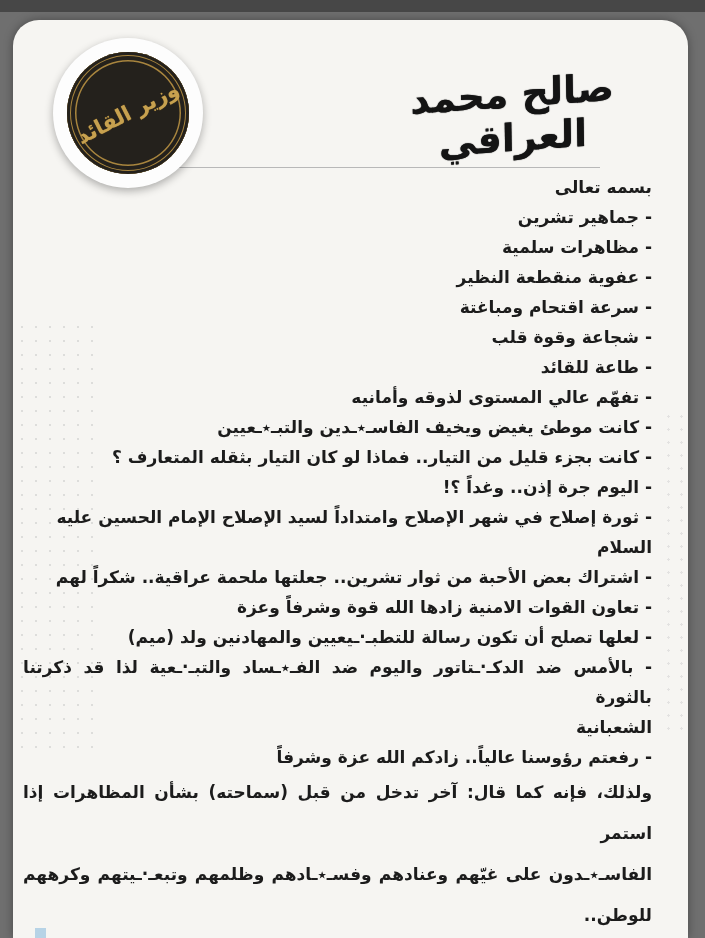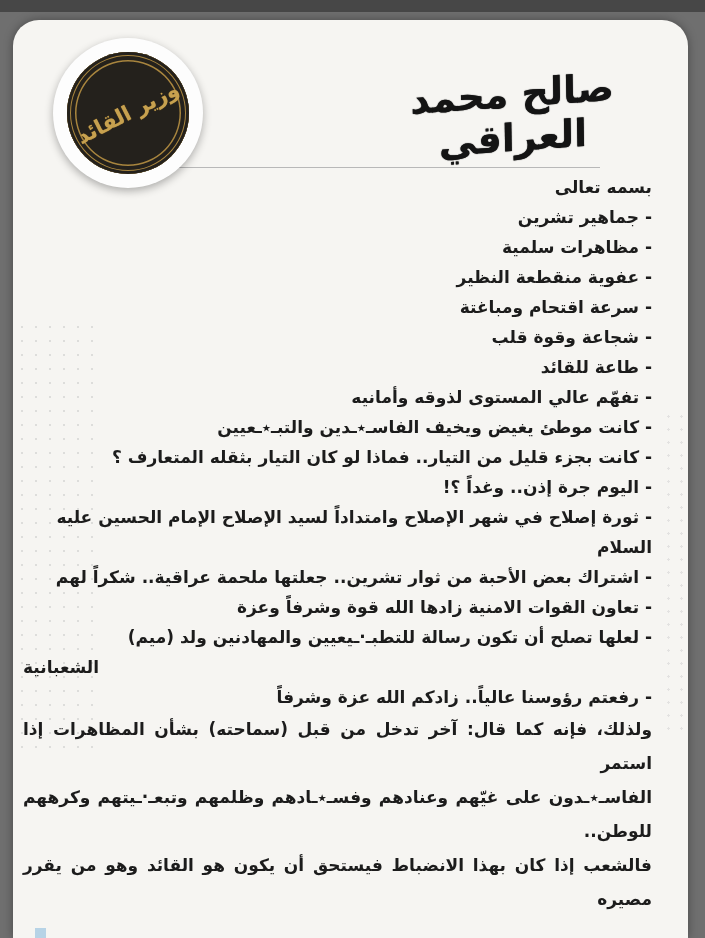--- a/index.html
+++ b/index.html
@@ -54,22 +54,22 @@
   }
   .separator{position:absolute;top:147px;left:132px;right:88px;height:1px;background:#b8b8b8;z-index:1}
   
   .content{
     position:absolute;top:152px;left:10px;right:36px;
     direction:rtl;text-align:right;
     color:#1c1c1c;font-weight:bold;font-size:17px;line-height:30px;
   }
   .line{min-height:30px}
   .just{text-align:justify;text-align-last:justify}
-  .left{text-align:left}
-  .closing-line{line-height:34px;text-align:justify;text-align-last:justify}
+  .left{text-align:right}
+  .closing-line{line-height:41px;text-align:justify;text-align-last:justify}
   .artifact{position:absolute;left:22px;top:908px;width:11px;height:10px;background:#b7d3e6}
 </style>
 </head>
 <body>
 
 <div class="top-strip"></div>
 
 <div class="paper">
 
   <div class="dots-left"></div>
@@ -96,20 +96,21 @@
     <div class="line">- طاعة للقائد</div>
     <div class="line">- تفهّم عالي المستوى لذوقه وأمانيه</div>
     <div class="line">- كانت موطئ يغيض ويخيف الفاسـ٭ـدين والتبـ٭ـعيين</div>
     <div class="line">- كانت بجزء قليل من التيار.. فماذا لو كان التيار بثقله المتعارف ؟</div>
     <div class="line">- اليوم جرة إذن.. وغداً ؟!</div>
     <div class="line">- ثورة إصلاح في شهر الإصلاح وامتداداً لسيد الإصلاح الإمام الحسين عليه السلام</div>
     <div class="line">- اشتراك بعض الأحبة من ثوار تشرين.. جعلتها ملحمة عراقية.. شكراً لهم</div>
     <div class="line">- تعاون القوات الامنية زادها الله قوة وشرفاً وعزة</div>
     <div class="line">- لعلها تصلح أن تكون رسالة للتطبـ·ـيعيين والمهادنين ولد (ميم)</div>
 
+    <div class="line just">- بالأمس ضد الدكـ·ـتاتور واليوم ضد الفـ٭ـساد والتبـ·ـعية لذا قد ذكرتنا بالثورة</div>
     <div class="line left">الشعبانية</div>
 
     <div class="line">- رفعتم رؤوسنا عالياً.. زادكم الله عزة وشرفاً</div>
 
     <div class="closing-line">ولذلك، فإنه كما قال: آخر تدخل من قبل (سماحته) بشأن المظاهرات إذا استمر</div>
     <div class="closing-line">الفاسـ٭ـدون على غيّهم وعنادهم وفسـ٭ـادهم وظلمهم وتبعـ·ـيتهم وكرههم للوطن..</div>
     <div class="closing-line">فالشعب إذا كان بهذا الانضباط فيستحق أن يكون هو القائد وهو من يقرر مصيره</div>
 
   </div>
 

